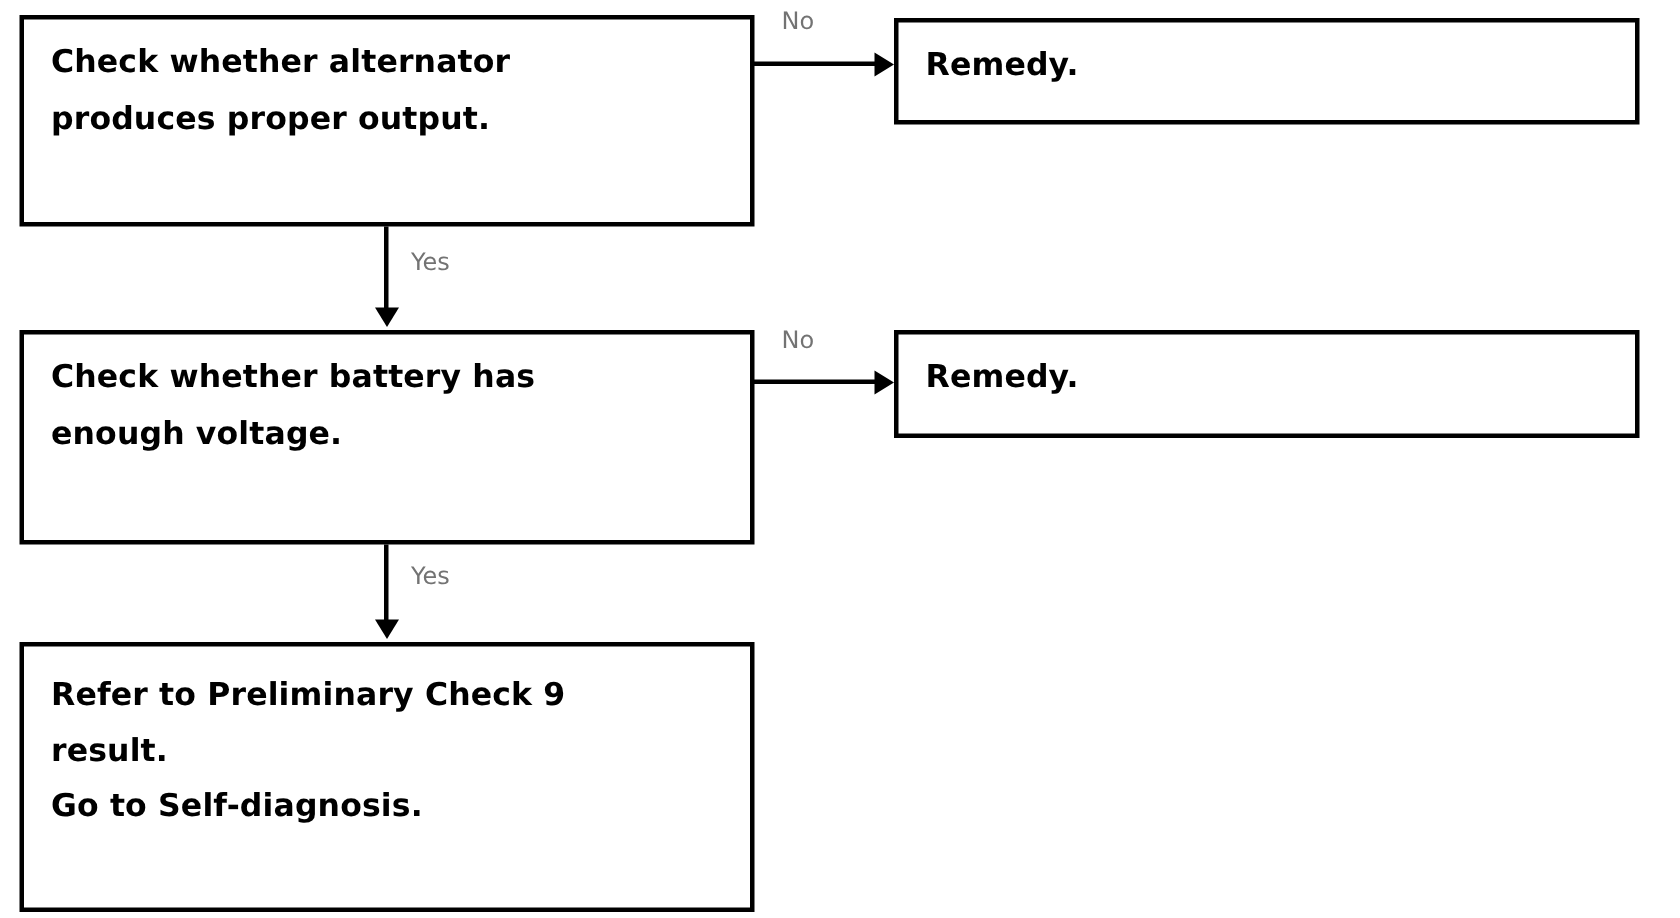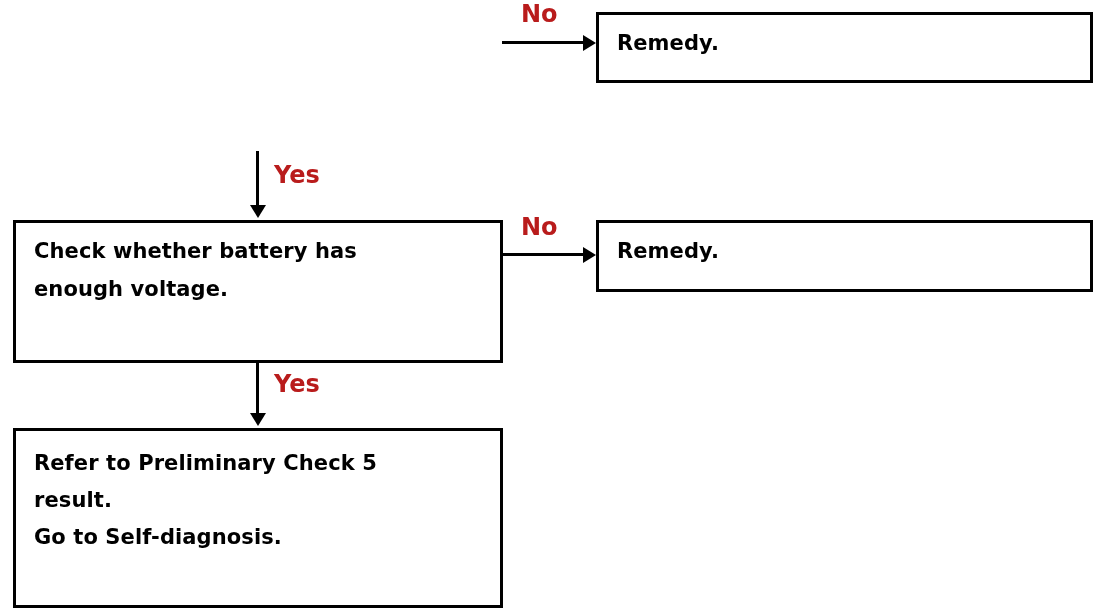--- a/index.html
+++ b/index.html
@@ -82,36 +82,40 @@
   
   #conn-yes-1-line { left: 256px; top: 151px; height: 56px; }
   #conn-yes-1-head { left: 250px; top: 205px; }
   
   #conn-yes-2-line { left: 256px; top: 363px; height: 53px; }
   #conn-yes-2-head { left: 250px; top: 413px; }
 
   
   .edge-label {
     position: absolute;
-    color: #b91c1c;
-    font-weight: bold;
-    font-size: 24px;
+    color: #737373;
+    font-weight: normal;
+    font-size: 16px;
     line-height: 22px;
     white-space: nowrap;
   }
   #label-no-1  { left: 521px; top: 3px;   }
   #label-no-2  { left: 521px; top: 216px; }
   #label-yes-1 { left: 274px; top: 164px; }
   #label-yes-2 { left: 274px; top: 373px; }
 </style>
 </head>
 <body>
 
 <div id="canvas">
 
+  <div class="node" id="node-alternator">
+    <div class="node-text">Check whether alternator
+produces proper output.</div>
+  </div>
 
   <div class="conn-h" id="conn-no-1-line"></div>
   <div class="arrow-right" id="conn-no-1-head"></div>
   <div class="edge-label" id="label-no-1">No</div>
 
   <div class="node" id="node-remedy-1">
     <div class="node-text">Remedy.</div>
   </div>
 
   <div class="conn-v" id="conn-yes-1-line"></div>
@@ -129,18 +133,18 @@
 
   <div class="node" id="node-remedy-2">
     <div class="node-text">Remedy.</div>
   </div>
 
   <div class="conn-v" id="conn-yes-2-line"></div>
   <div class="arrow-down" id="conn-yes-2-head"></div>
   <div class="edge-label" id="label-yes-2">Yes</div>
 
   <div class="node" id="node-refer">
-    <div class="node-text">Refer to Preliminary Check 5
+    <div class="node-text">Refer to Preliminary Check 9
 result.
 Go to Self-diagnosis.</div>
   </div>
 
 </div>
 
 </body></html>

